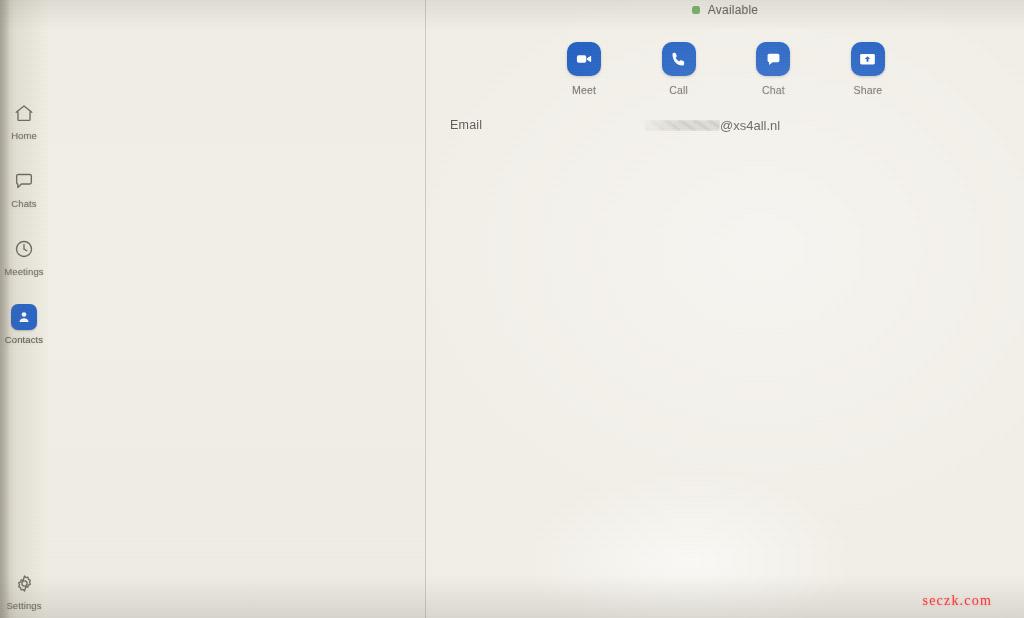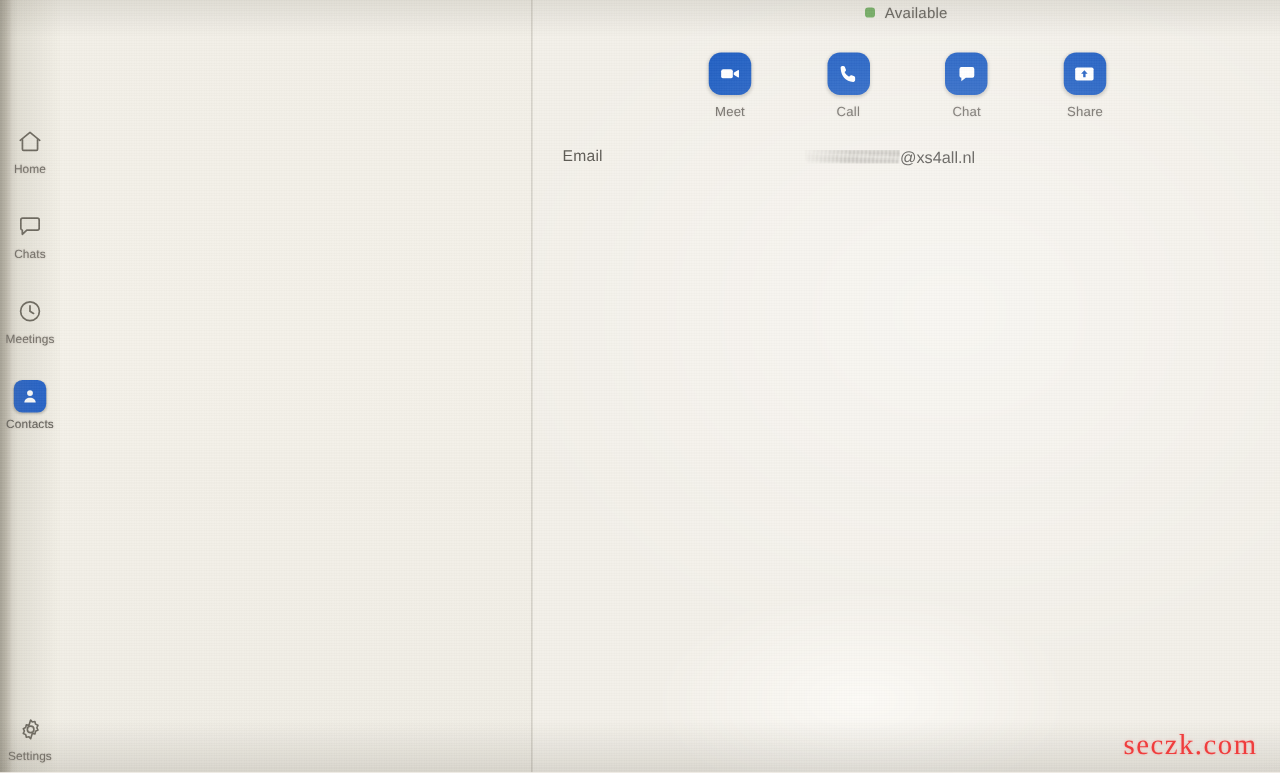--- a/index.html
+++ b/index.html
@@ -235,23 +235,23 @@
     background:repeating-linear-gradient(96deg,
       rgba(90,88,82,.55) 0px, rgba(90,88,82,.55) 1.3px,
       rgba(90,88,82,0) 1.3px, rgba(90,88,82,0) 3.2px);
     filter:blur(1px);
     mask-image:linear-gradient(to right, rgba(0,0,0,.15) 0%, #000 45%, #000 100%);
     -webkit-mask-image:linear-gradient(to right, rgba(0,0,0,.15) 0%, #000 45%, #000 100%);
   }
 
   
   .watermark {
-    position:absolute; right:18px; bottom:9px; z-index:70;
+    position:absolute; right:32px; bottom:9px; z-index:70;
     font-family:"Liberation Serif", serif;
-    font-size:23px; color:#ef3d3d; letter-spacing:1.2px;
+    font-size:14px; color:#ef3d3d; letter-spacing:1.2px;
     text-shadow:0 0 2px rgba(255,120,120,.55);
   }
 </style>
 </head>
 <body>
 
 <div id="app">
 
   <div class="list-panel"></div>
   <div class="panel-divider"></div>

